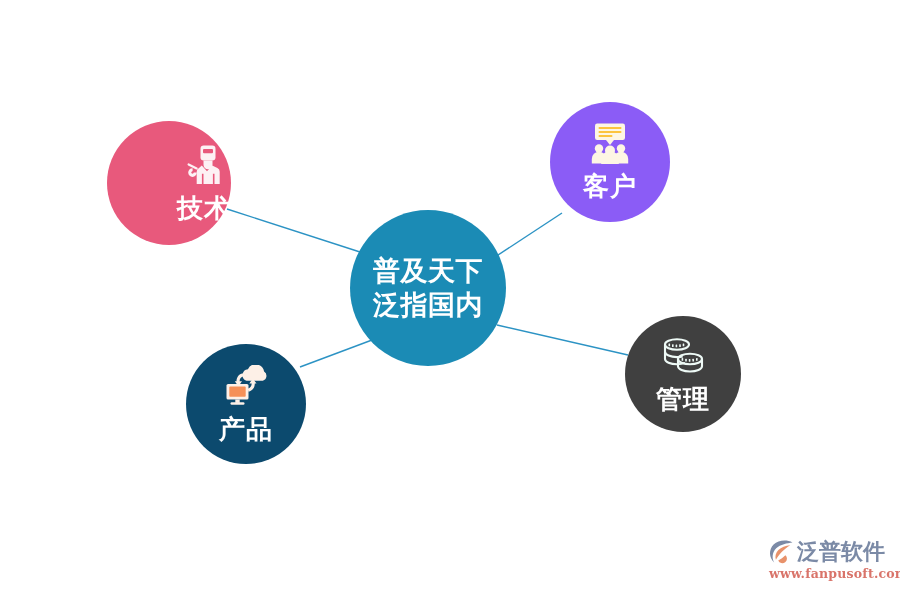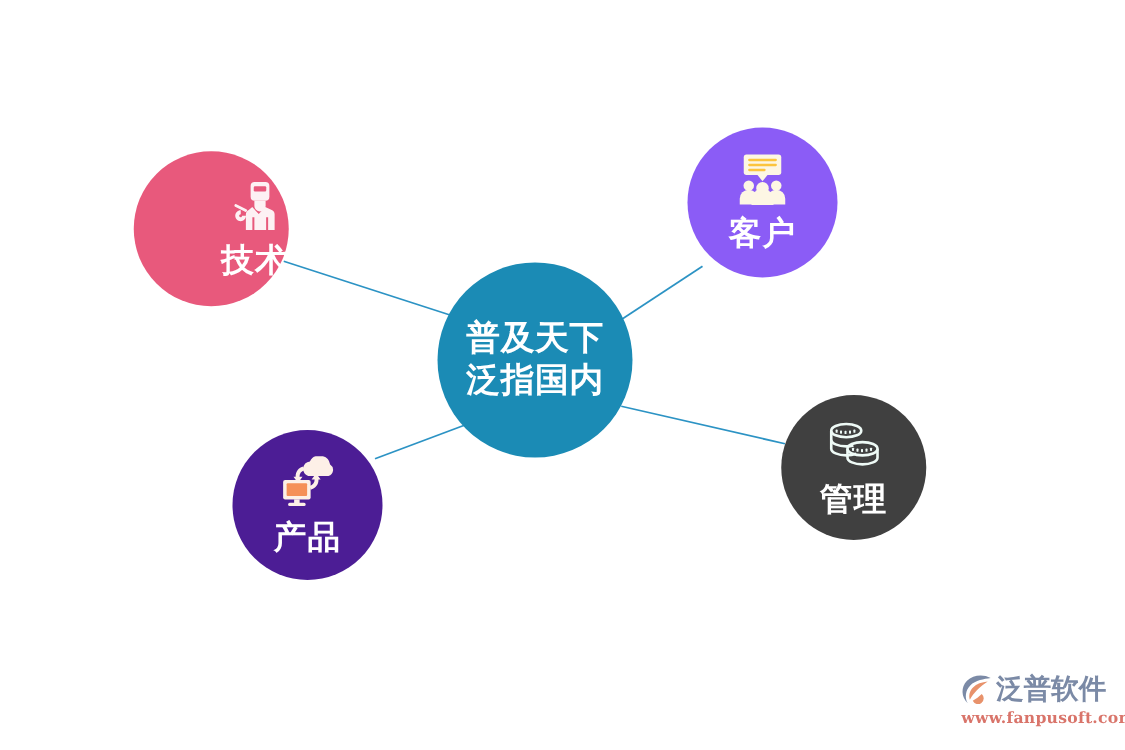--- a/index.html
+++ b/index.html
@@ -78,21 +78,21 @@
     height: 116px;
     left: 625px;
     top: 316px;
     background: #404040;
   }
   #node-product {
     width: 120px;
     height: 120px;
     left: 186px;
     top: 344px;
-    background: #4c1d95;
+    background: #0c4a6e;
   }
   #node-tech .node-label,
   #node-customer .node-label,
   #node-manage .node-label,
   #node-product .node-label {
     font-size: 26px;
     margin-top: 3px;
   }
   #node-tech .node-icon { margin-top: 4px; }
   #node-customer .node-icon { margin-top: 2px; }

